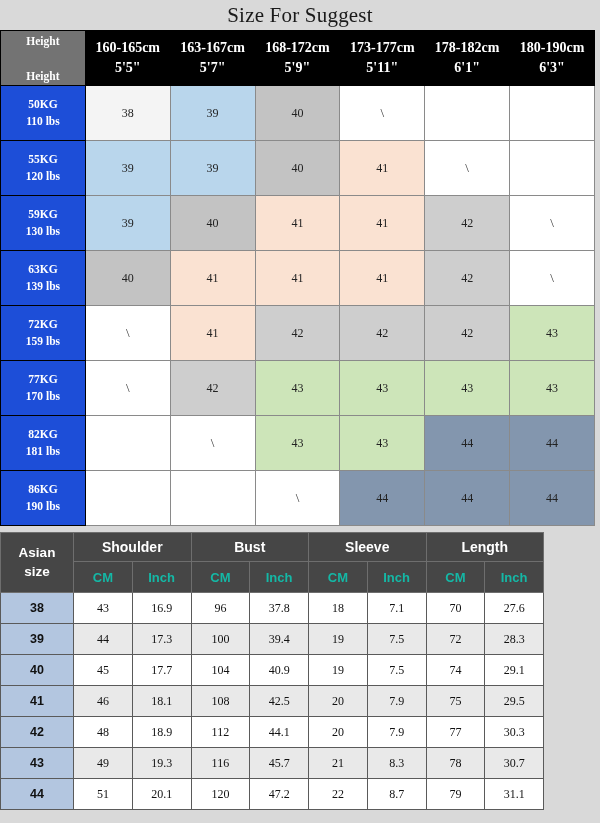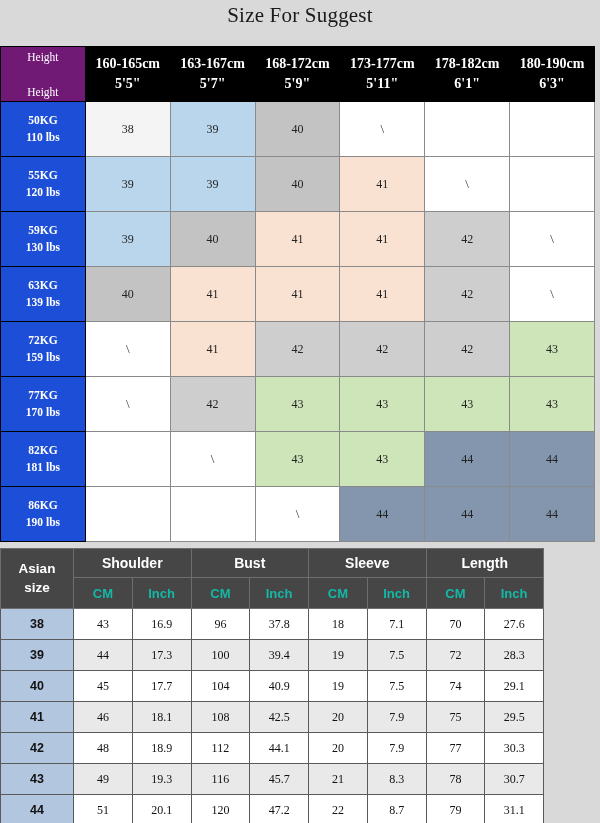--- a/index.html
+++ b/index.html
@@ -16,21 +16,21 @@
   .page {
     width: 600px;
     height: 823px;
     background: #d9d9d9;
     box-sizing: border-box;
     position: relative;
   }
 
   
   .title-bar {
-    height: 46px;
+    height: 30px;
     line-height: 30px;
     text-align: center;
     font-family: "Liberation Serif", "DejaVu Serif", serif;
     font-size: 21px;
     color: #1a1a1a;
     background: #d9d9d9;
     letter-spacing: 0.2px;
   }
 
   
@@ -53,23 +53,23 @@
   .t1 .hdr {
     background: #000000;
     color: #ffffff;
     font-weight: bold;
     font-size: 14px;
     line-height: 1.45;
     height: 54px;
     border: 1px solid #000000;
   }
   .t1 .corner {
-    background: #701a75;
+    background: #737373;
     color: #ffffff;
-    font-weight: normal;
+    font-weight: bold;
     font-size: 11.5px;
     height: 54px;
     border: 1px solid #000000;
     position: relative;
   }
   .t1 .corner .ch {
     position: absolute;
     top: 4px;
     left: 0;
     right: 0;

